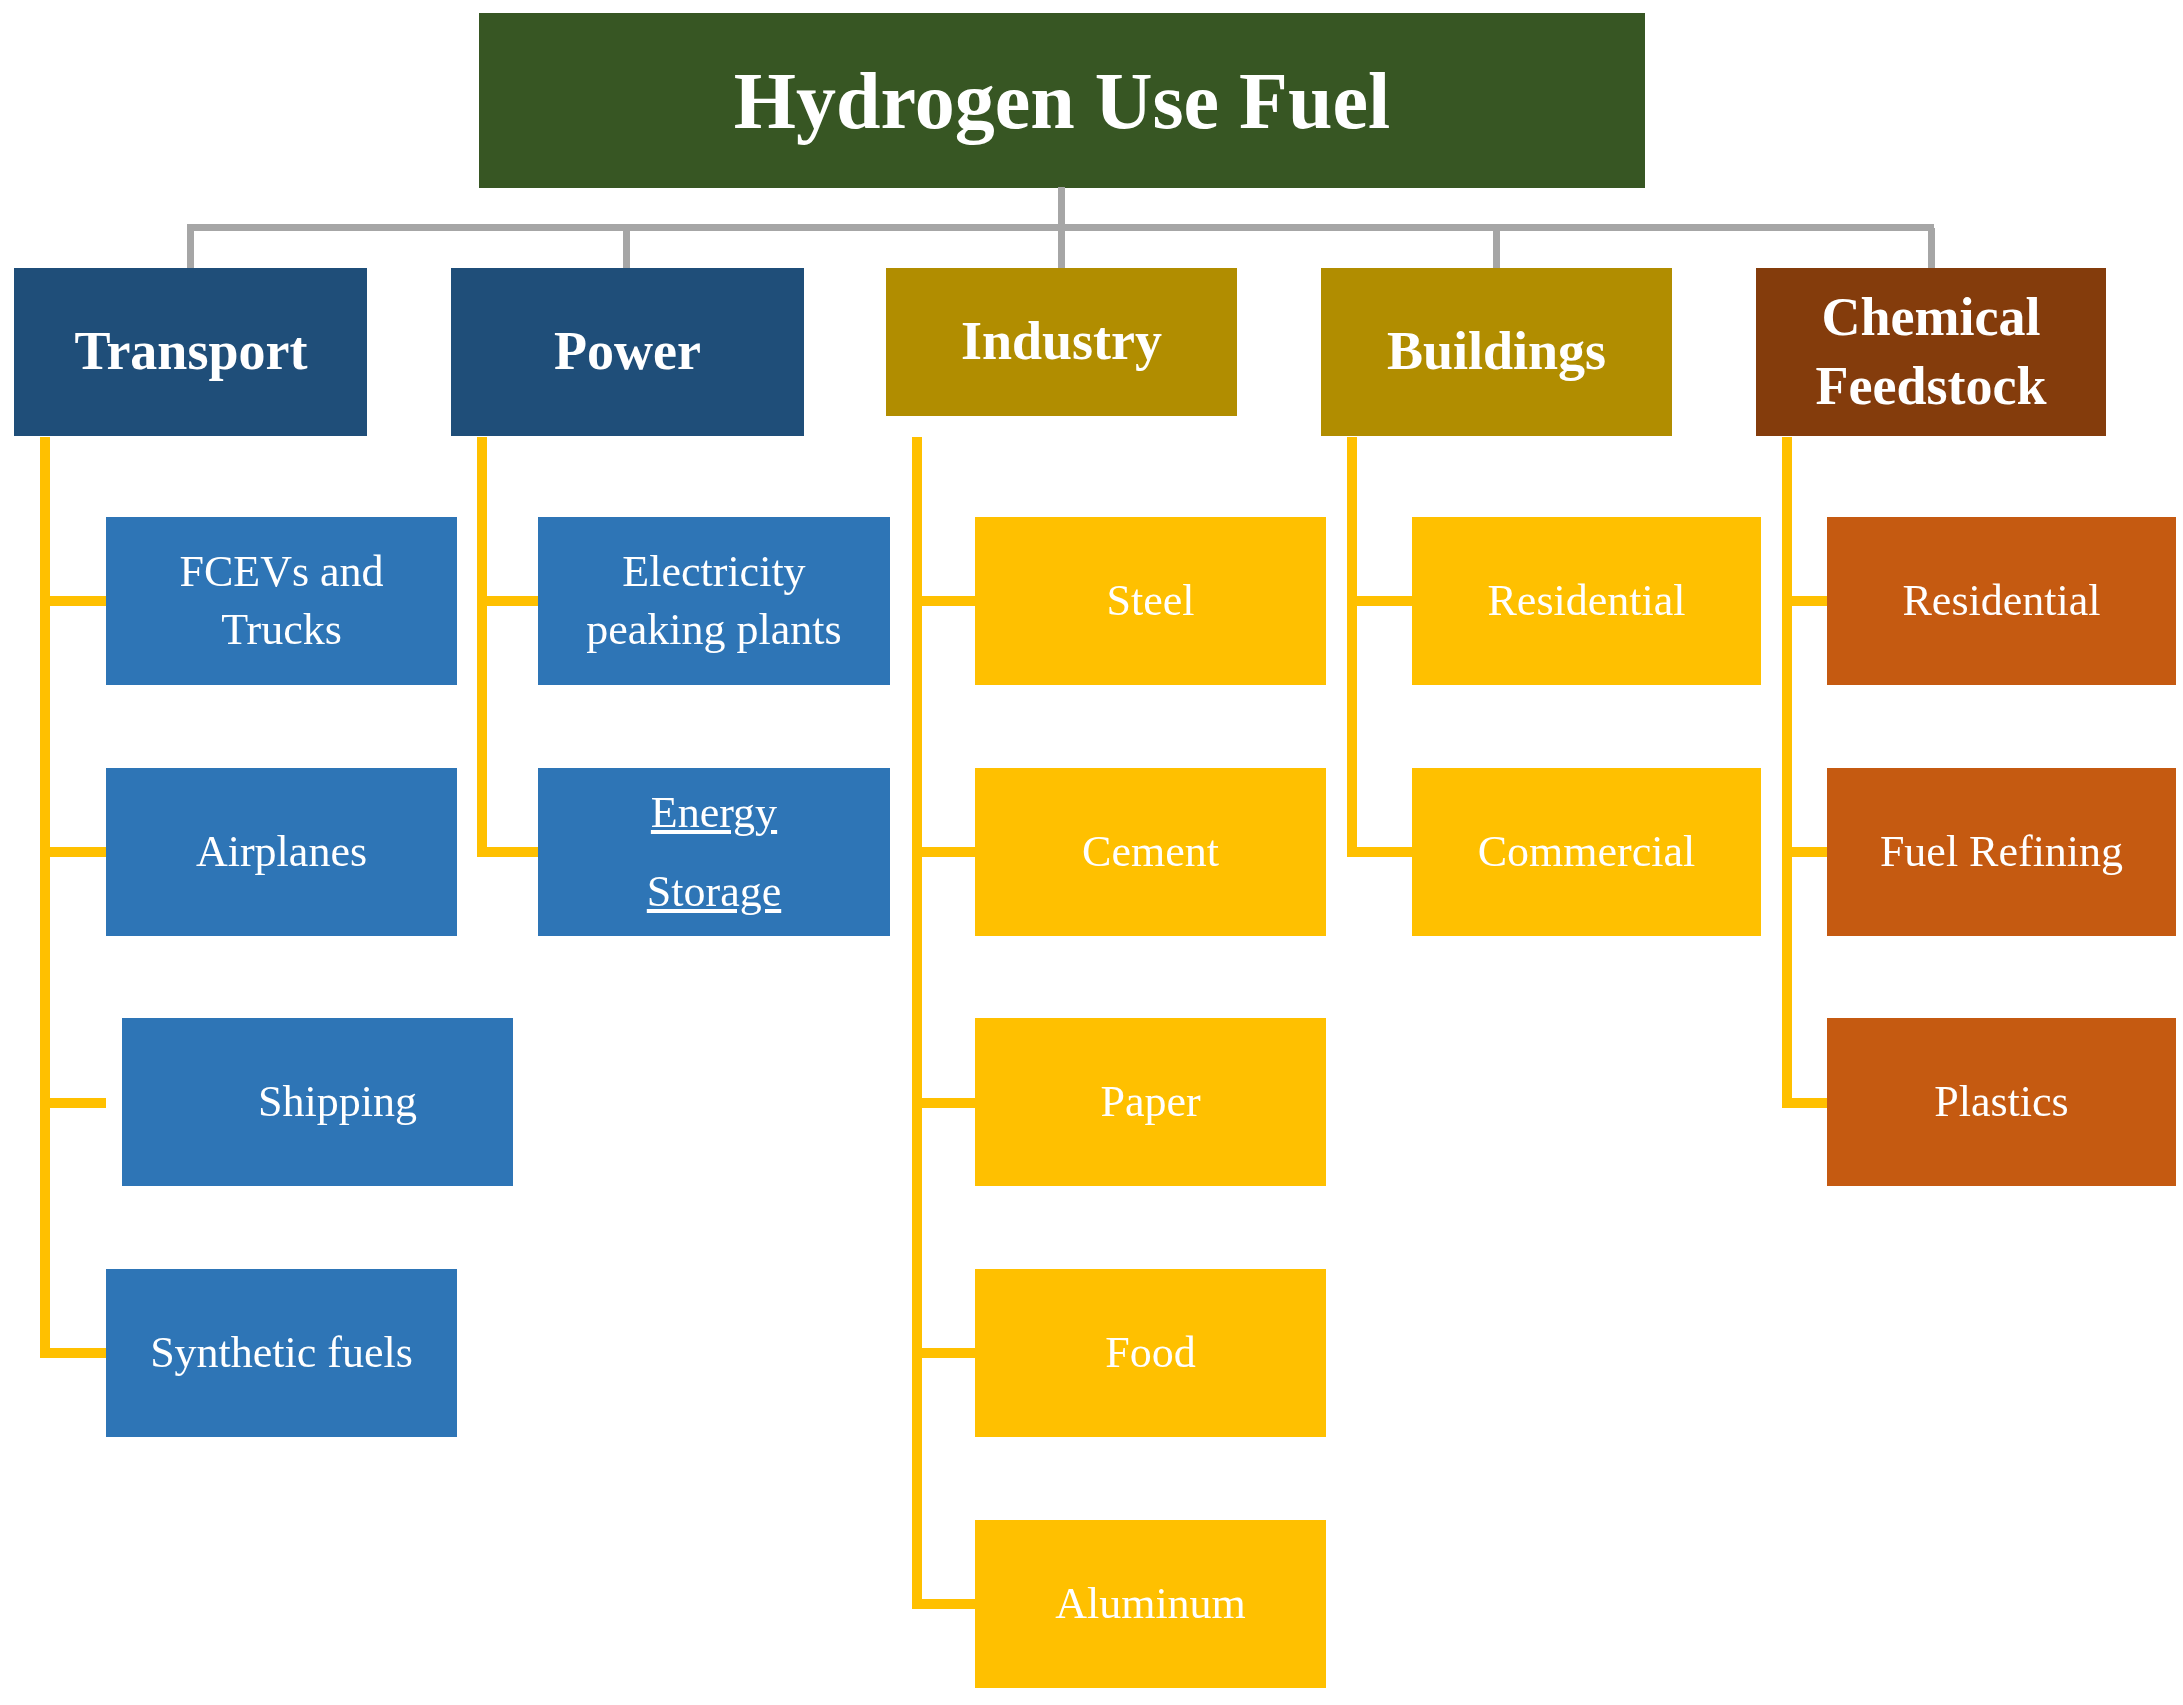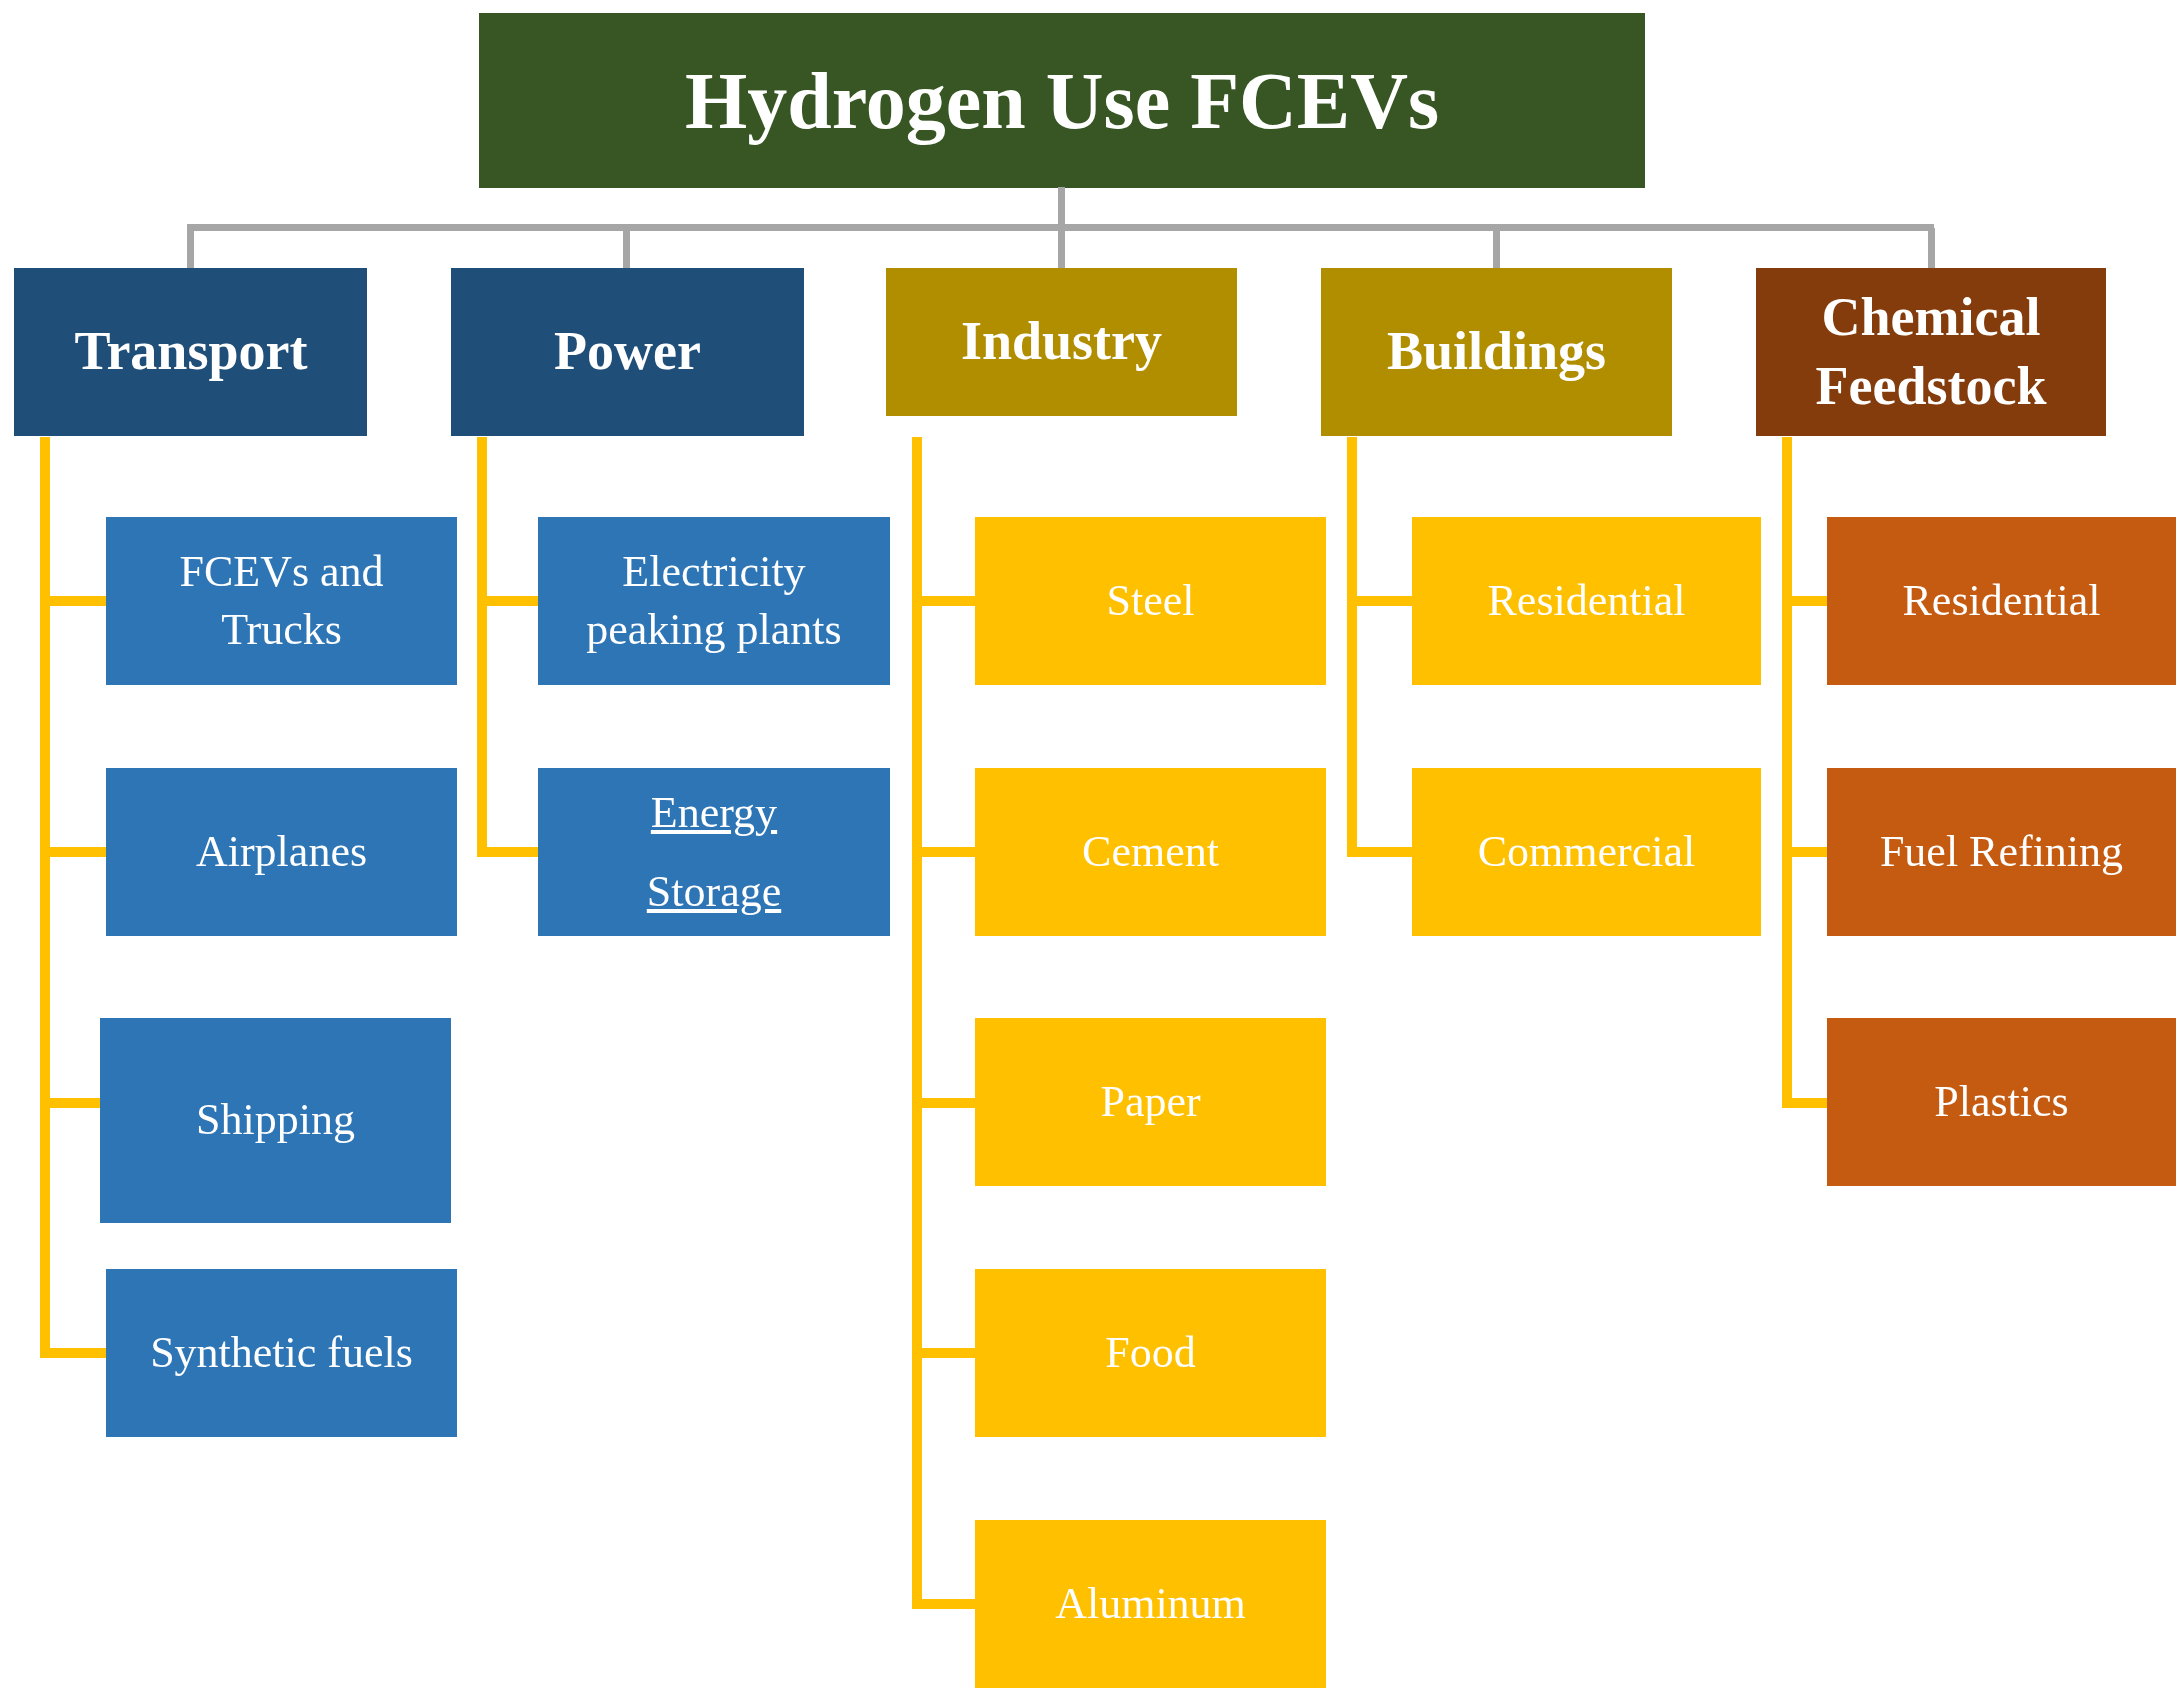--- a/index.html
+++ b/index.html
@@ -19,21 +19,21 @@
   .brown{background:#C55A11;}
   .line{position:absolute;}
   .gray{background:#A6A6A6;}
   .orange{background:#FFC000;}
 </style>
 </head>
 <body>
 
 <div class="canvas">
 
-  <div class="box title-box" style="left:479px;top:13px;width:1166px;height:175px;">Hydrogen Use FCEVs</div>
+  <div class="box title-box" style="left:479px;top:13px;width:1166px;height:175px;">Hydrogen Use Fuel</div>
 
   <div class="line gray" style="left:1058px;top:187px;width:7.2px;height:39px;"></div>
   <div class="line gray" style="left:187px;top:224px;width:1747px;height:7.2px;"></div>
   <div class="line gray" style="left:187px;top:228px;width:7.2px;height:41px;"></div>
   <div class="line gray" style="left:623px;top:228px;width:7.2px;height:41px;"></div>
   <div class="line gray" style="left:1058px;top:228px;width:7.2px;height:41px;"></div>
   <div class="line gray" style="left:1493px;top:228px;width:7.2px;height:41px;"></div>
   <div class="line gray" style="left:1928px;top:228px;width:7.2px;height:41px;"></div>
 
   <div class="box hdr blue-dark" style="left:14.4px;top:268px;width:353px;height:168px;">Transport</div>
@@ -43,21 +43,21 @@
   <div class="box hdr brown-dark" style="left:1756px;top:268px;width:350px;height:168px;padding:0 16px;box-sizing:border-box;">Chemical Feedstock</div>
 
   <div class="line orange" style="left:40px;top:437px;width:9.6px;height:921px;"></div>
   <div class="line orange" style="left:40px;top:596px;width:66px;height:9.6px;"></div>
   <div class="line orange" style="left:40px;top:847px;width:66px;height:9.6px;"></div>
   <div class="line orange" style="left:40px;top:1098px;width:66px;height:9.6px;"></div>
   <div class="line orange" style="left:40px;top:1348px;width:66px;height:9.6px;"></div>
   <div class="box child blue" style="left:106px;top:517px;width:351px;height:168px;">FCEVs and
 Trucks</div>
   <div class="box child blue" style="left:106px;top:768px;width:351px;height:168px;">Airplanes</div>
-  <div class="box child blue" style="left:100px;top:1018px;width:351px;height:205px;">Shipping</div>
+  <div class="box child blue" style="left:122px;top:1018px;width:351px;height:168px;padding-left:40px;">Shipping</div>
   <div class="box child blue" style="left:106px;top:1269px;width:351px;height:168px;">Synthetic fuels</div>
 
   <div class="line orange" style="left:477px;top:437px;width:9.6px;height:420px;"></div>
   <div class="line orange" style="left:477px;top:596px;width:62px;height:9.6px;"></div>
   <div class="line orange" style="left:477px;top:847px;width:62px;height:9.6px;"></div>
   <div class="box child blue" style="left:538px;top:517px;width:352px;height:168px;">Electricity
 peaking plants</div>
   <div class="box child blue wide-gap" style="left:538px;top:768px;width:352px;height:168px;text-decoration:underline;">Energy
 Storage</div>
 

